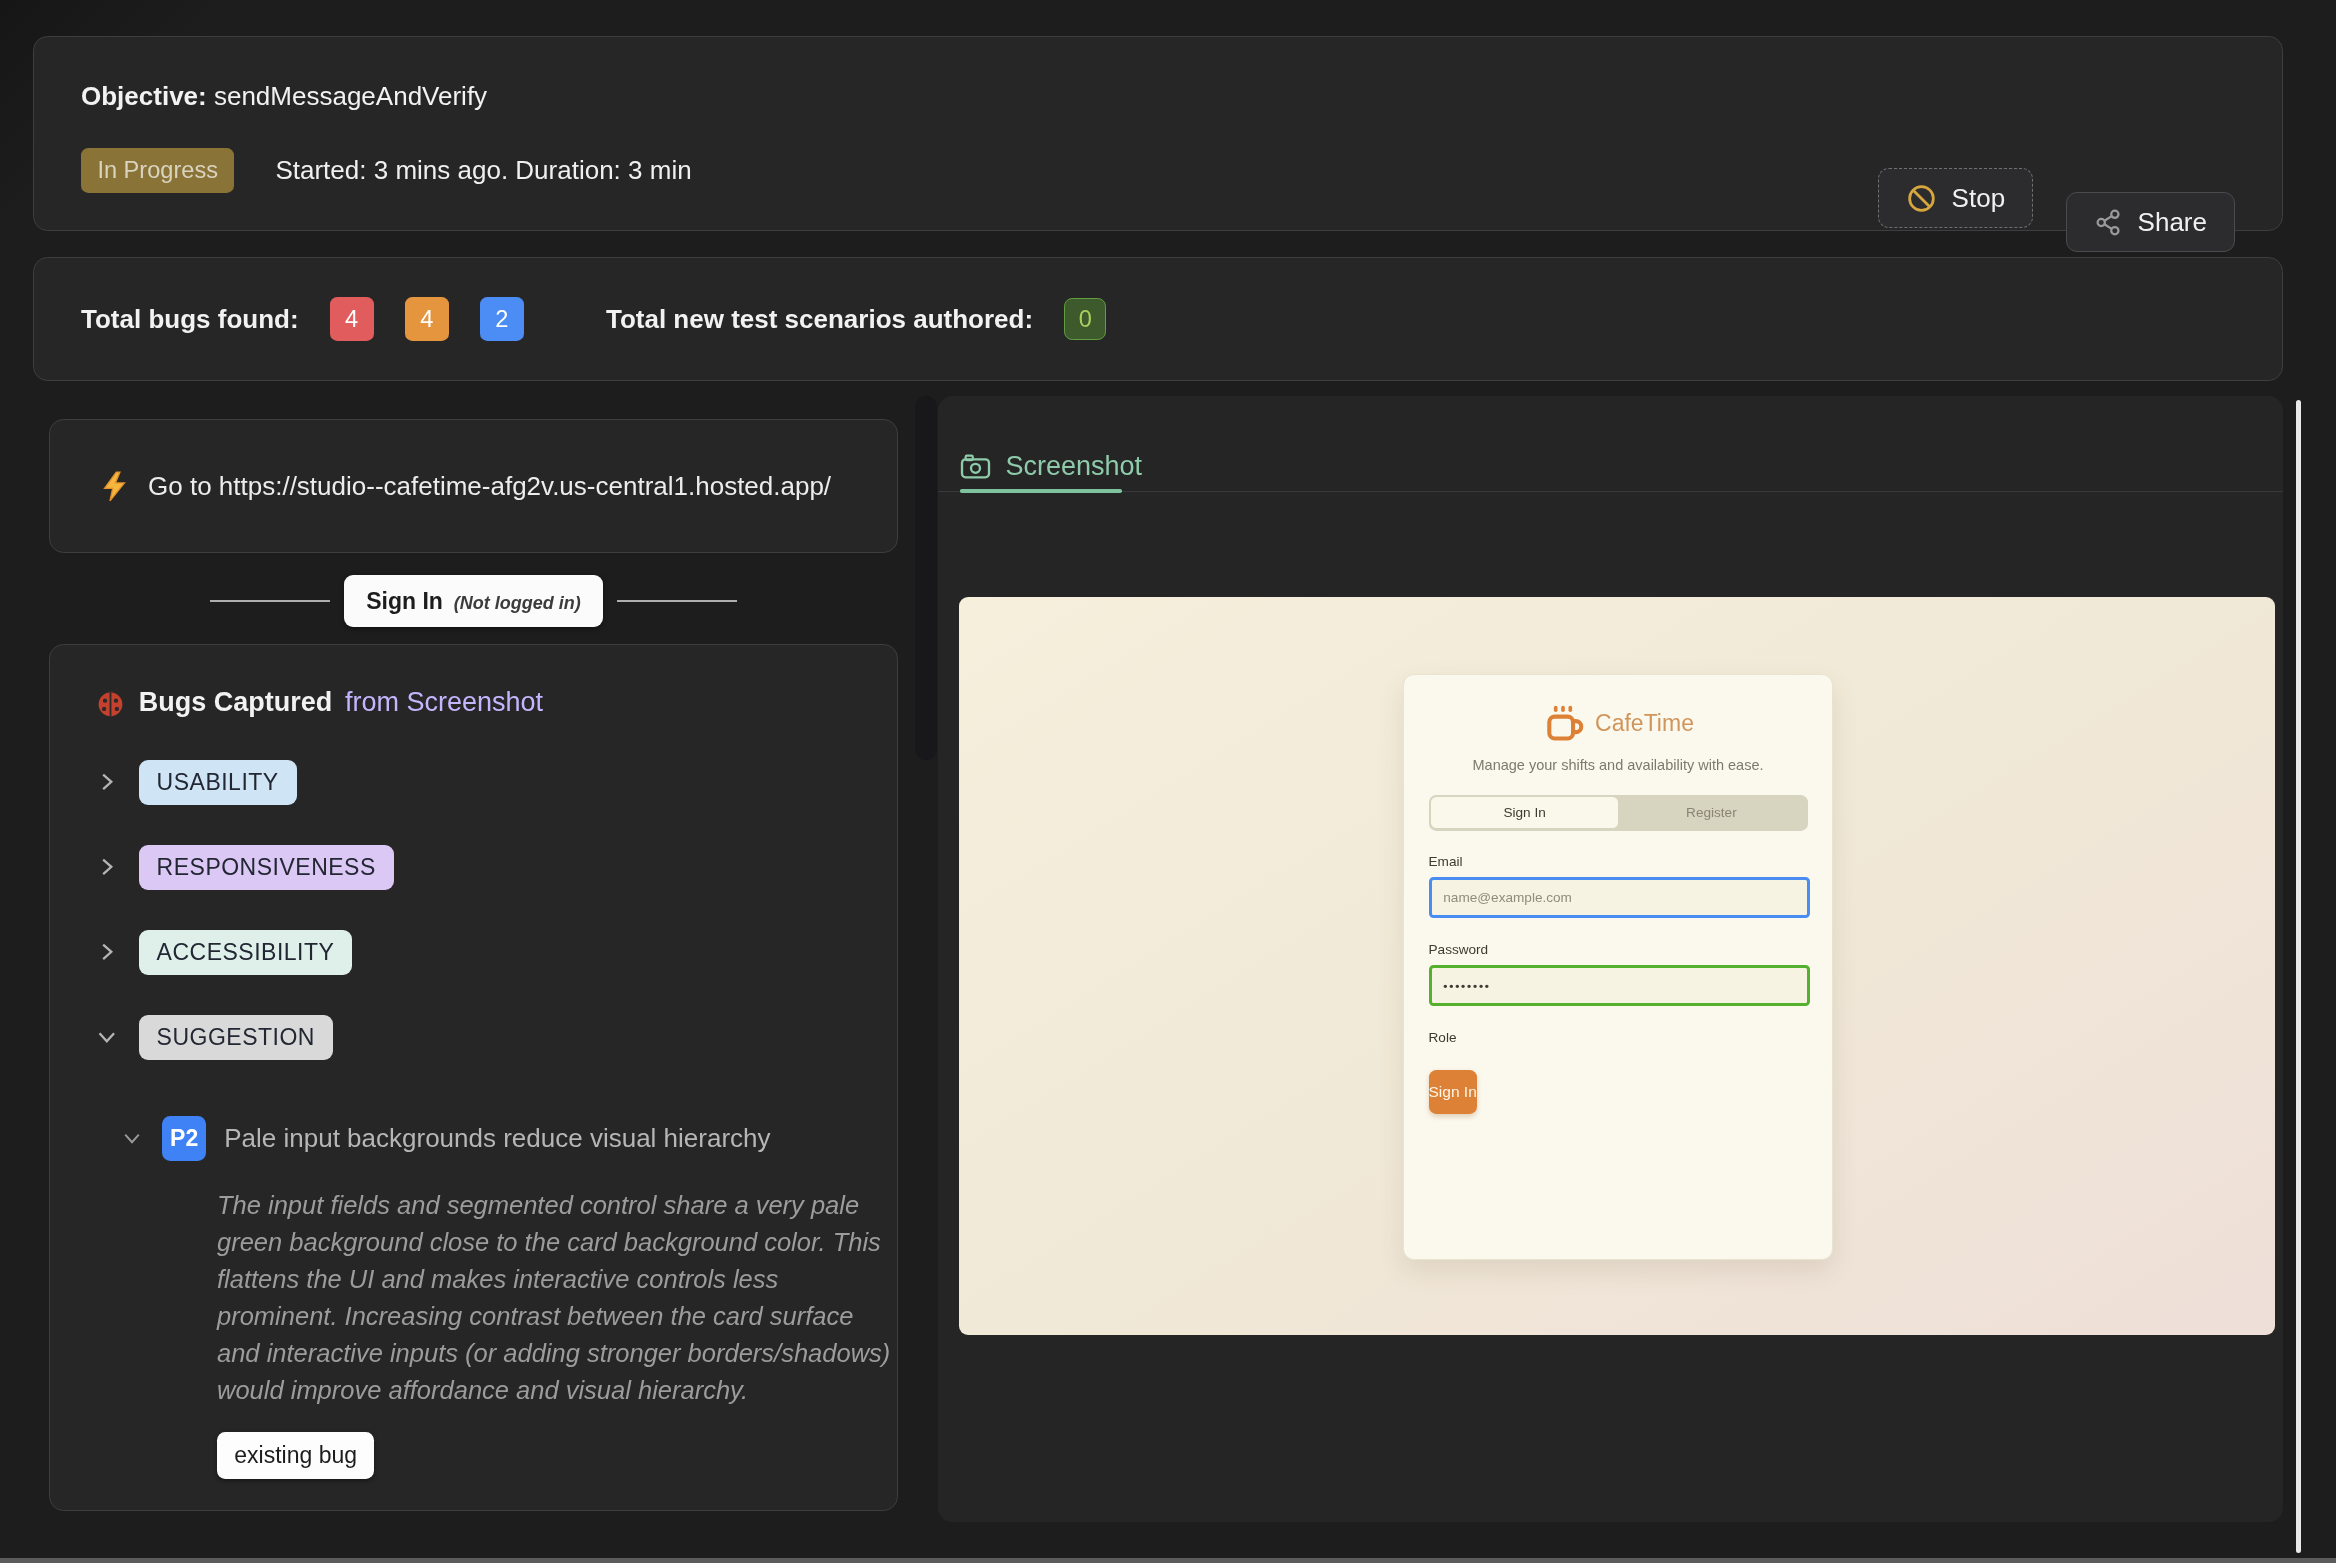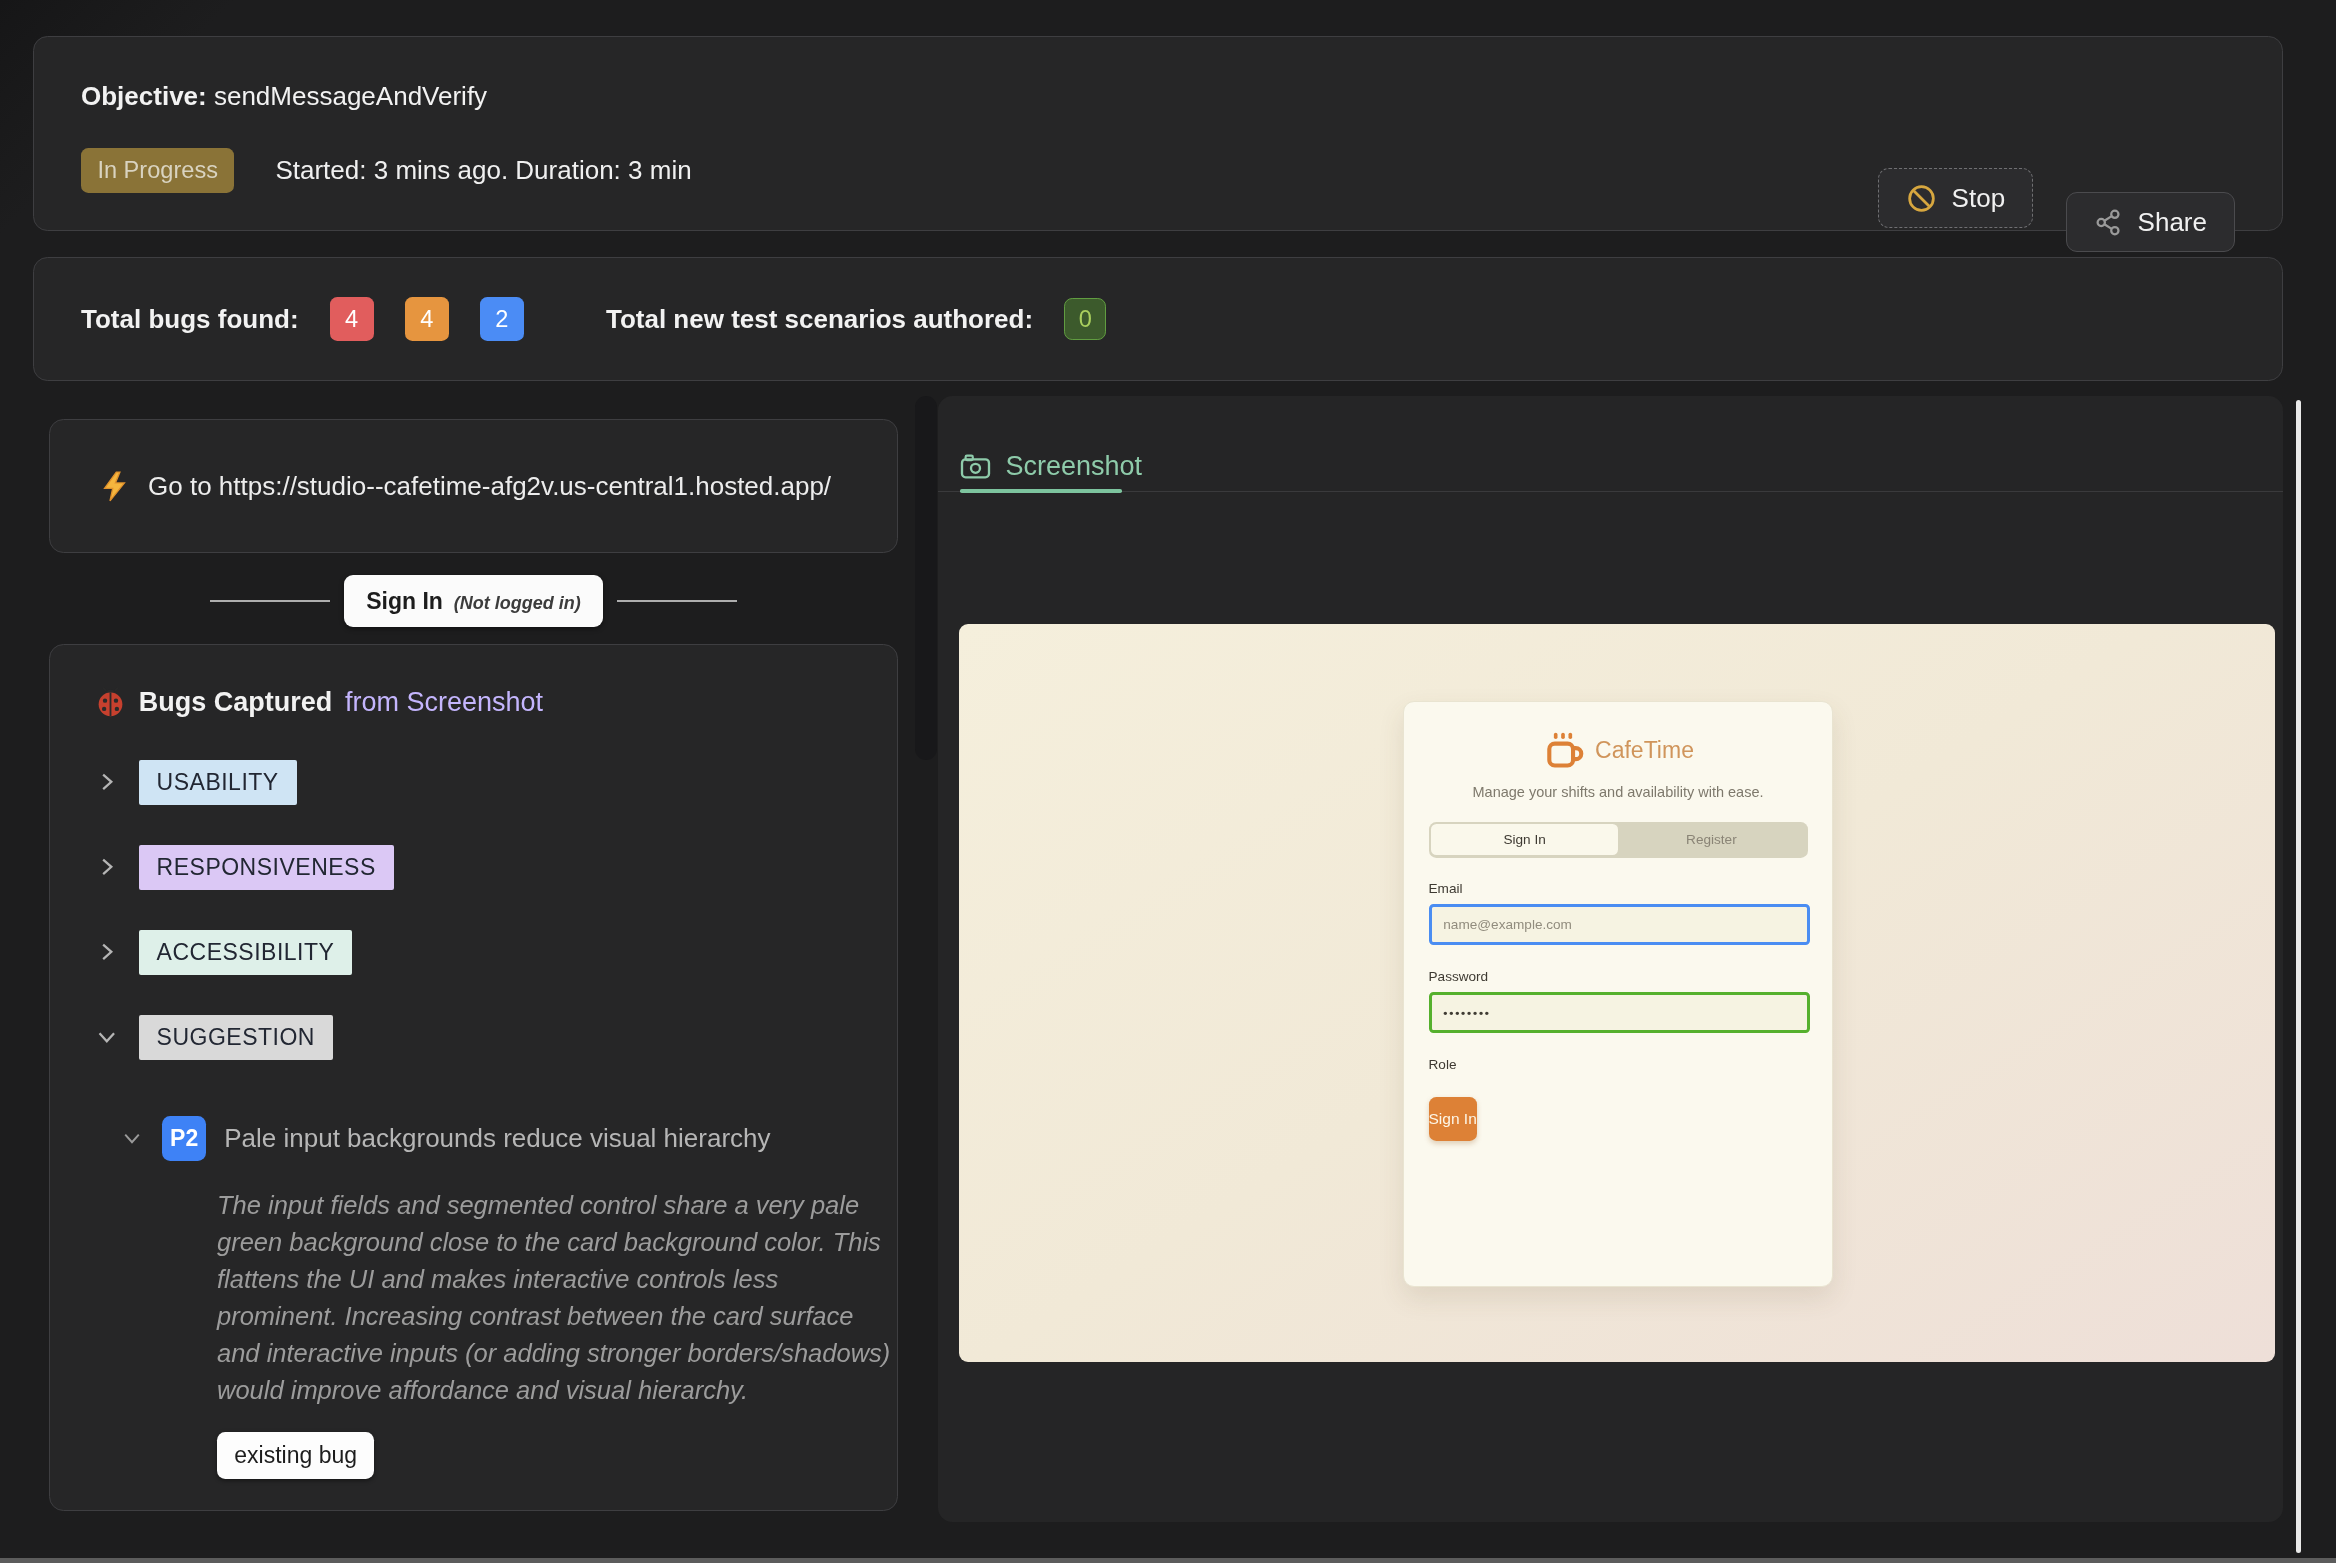--- a/index.html
+++ b/index.html
@@ -37,40 +37,40 @@
   .signin-pill { background:#fbfbfb; border-radius:9px; padding:12.7px 22px; display:flex; align-items:baseline; gap:11px; box-shadow:0 1.8px 5.5px rgba(0,0,0,.4); }
   .signin-pill .t1 { font-size:23px; font-weight:bold; color:#1d1d1d; }
   .signin-pill .t2 { font-size:18px; font-style:italic; font-weight:bold; color:#3c3c3c; }
 
   .bugs-card { left:49px; top:644px; width:849px; height:867px; padding:42px 45px; }
   .bugs-head { display:flex; align-items:center; gap:12.7px; }
   .bugs-title { font-size:27px; font-weight:bold; color:#f2f2f2; }
   .bugs-sub { font-size:27px; color:#c4b5fd; }
   .cat-row { display:flex; align-items:center; gap:20px; margin-top:43px; height:42px; }
   .chev { width:23.6px; height:23.6px; flex:0 0 auto; }
-  .chip { font-size:23px; color:#222733; padding:9px 18px; border-radius:2px; letter-spacing:0.5px; }
+  .chip { font-size:23px; color:#222733; padding:9px 18px; border-radius:9px; letter-spacing:0.5px; }
   .bug-item-row { display:flex; align-items:center; gap:18px; margin-top:58px; margin-left:25.5px; }
   .prio-badge { color:#fff; font-size:23px; font-weight:bold; padding:9px 8px; border-radius:8.2px; }
   .bug-title { font-size:26px; color:#b6b6b6; }
   .bug-desc { margin:25.5px 0 0 122px; width:680px; font-size:25.5px; font-style:italic; color:#9c9c9c; line-height:37px; }
   .tag-pill { display:inline-block; margin:23.6px 0 0 122px; background:#fdfdfd; color:#1d1d1d; font-size:23px; padding:10px 17.3px; border-radius:8.2px; box-shadow:0 1.8px 4.5px rgba(0,0,0,.4); }
 
   
   .mid-scroll { position:absolute; left:915px; top:396px; width:22px; height:364px; background:#18181a; border-radius:11px; }
   .right-scroll { position:absolute; left:2296px; top:400px; width:4.5px; height:1153px; background:#e9e9e9; border-radius:2.7px; }
   .bottom-strip { position:absolute; left:0; bottom:0; width:2337px; height:6.4px; background:#5c5c5c; }
 
   
   .preview-panel { position:absolute; left:938px; top:396px; width:1345px; height:1126px; background:#252526; border-radius:14.5px; }
   .tab-row { position:absolute; left:22px; top:55px; display:flex; align-items:center; gap:14.5px; }
   .tab-label { font-size:27px; color:#8ecbaa; }
   .tab-underline { position:absolute; left:22px; top:93px; width:162px; height:3.6px; background:#7dc49e; border-radius:1.8px; z-index:2; }
   .tab-divider { position:absolute; left:0; top:95px; width:1345px; height:0.9px; background:#3a3a3c; }
 
-  .shot { position:absolute; left:21px; top:228px; width:1316px; height:738px; border-radius:9px; background:linear-gradient(148deg,#f5efdc 0%,#f1e9d7 48%,#eedfd8 100%); }
+  .shot { position:absolute; left:21px; top:201px; width:1316px; height:738px; border-radius:9px; background:linear-gradient(148deg,#f5efdc 0%,#f1e9d7 48%,#eedfd8 100%); }
 
   
   .ct-card { position:absolute; left:444px; top:77px; width:430px; height:586px; background:#fbf9ee; border:0.9px solid #e9e4d1; border-radius:11px; box-shadow:0 11px 25.5px rgba(90,70,40,.12); }
   .ct-logo-row { display:flex; align-items:center; justify-content:center; gap:11px; margin-top:27px; }
   .ct-brand { font-size:23px; color:#d0955b; }
   .ct-title { margin-top:23.6px; text-align:center; font-size:32px; font-weight:500; color:#3e3a32; }
   .ct-sub { margin-top:12.7px; text-align:center; font-size:14.5px; color:#7e796c; }
   .ct-seg { margin:22px 24.5px 0; background:#d7d4bf; border-radius:7.3px; padding:2.7px; display:flex; height:36px; }
   .ct-seg-item { flex:1; display:flex; align-items:center; justify-content:center; font-size:13.6px; }
   .ct-seg-active { background:#faf8eb; border-radius:5.5px; color:#3e3a32; }

